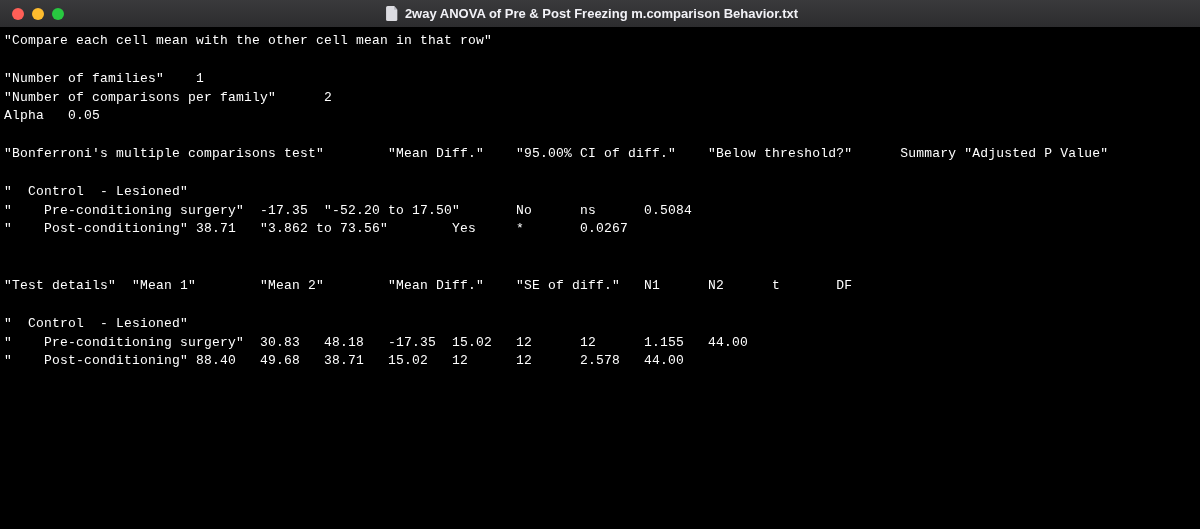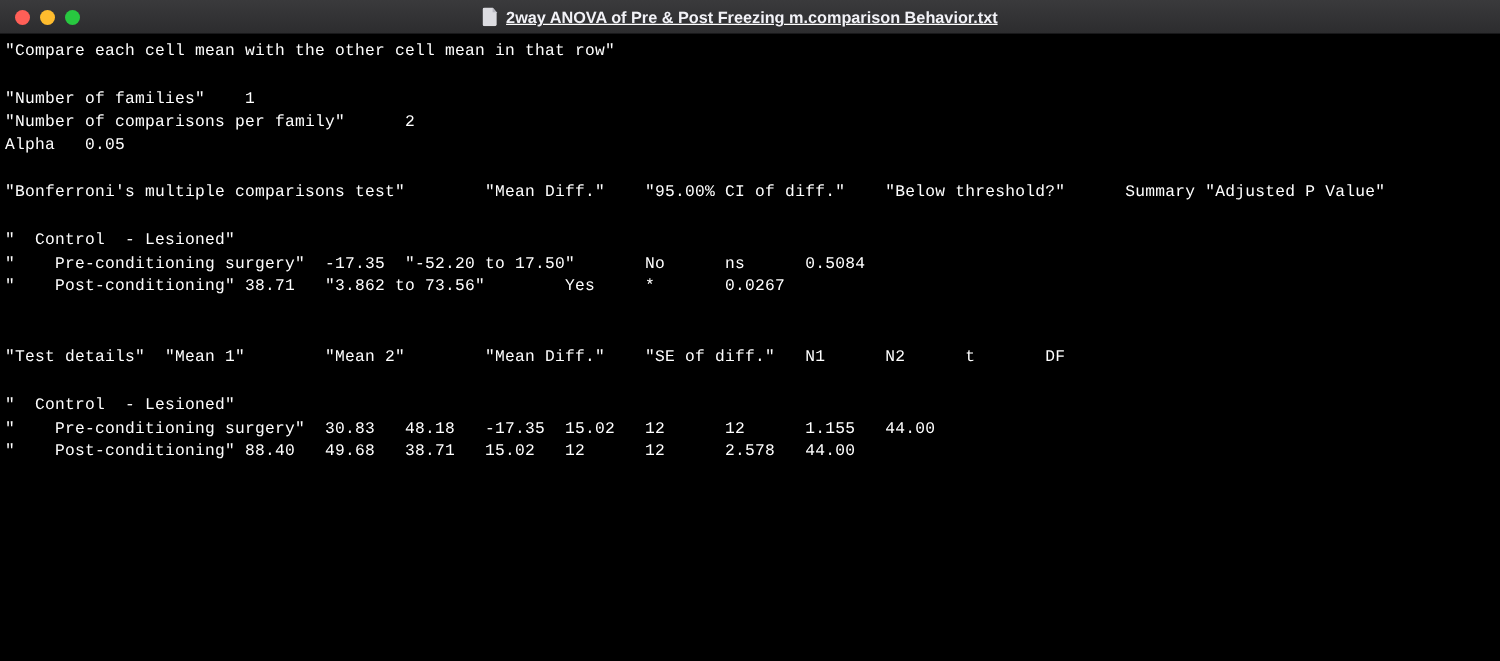--- a/index.html
+++ b/index.html
@@ -34,21 +34,20 @@
     .tl.yellow { background: #febc2e; }
     .tl.green { background: #28c840; }
     .title-center {
       position: absolute;
       left: 0; right: 16px;
       display: flex;
       justify-content: center;
       align-items: center;
       gap: 6px;
       pointer-events: none;
-      text-decoration: underline;
     }
     .doc-icon {
       width: 13px;
       height: 15px;
       fill: #cfcfd4;
     }
     .title-text {
       color: #f2f2f7;
       font-size: 13px;
       font-family: -apple-system, "Helvetica Neue", Arial, sans-serif;

